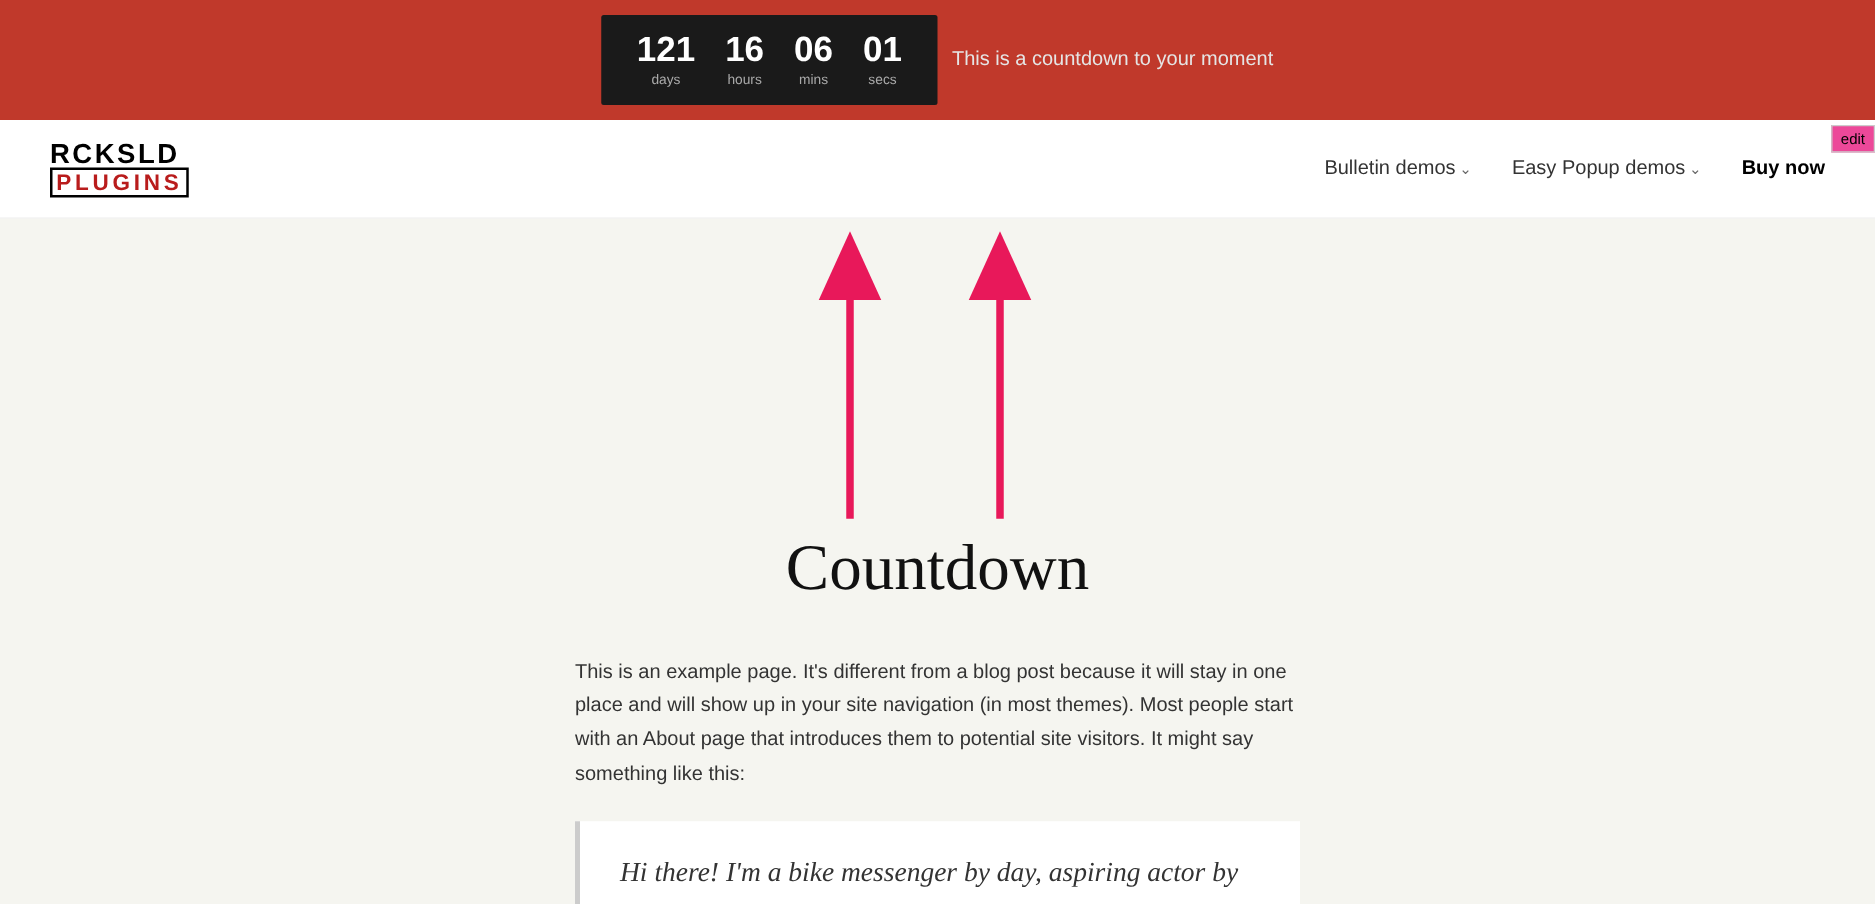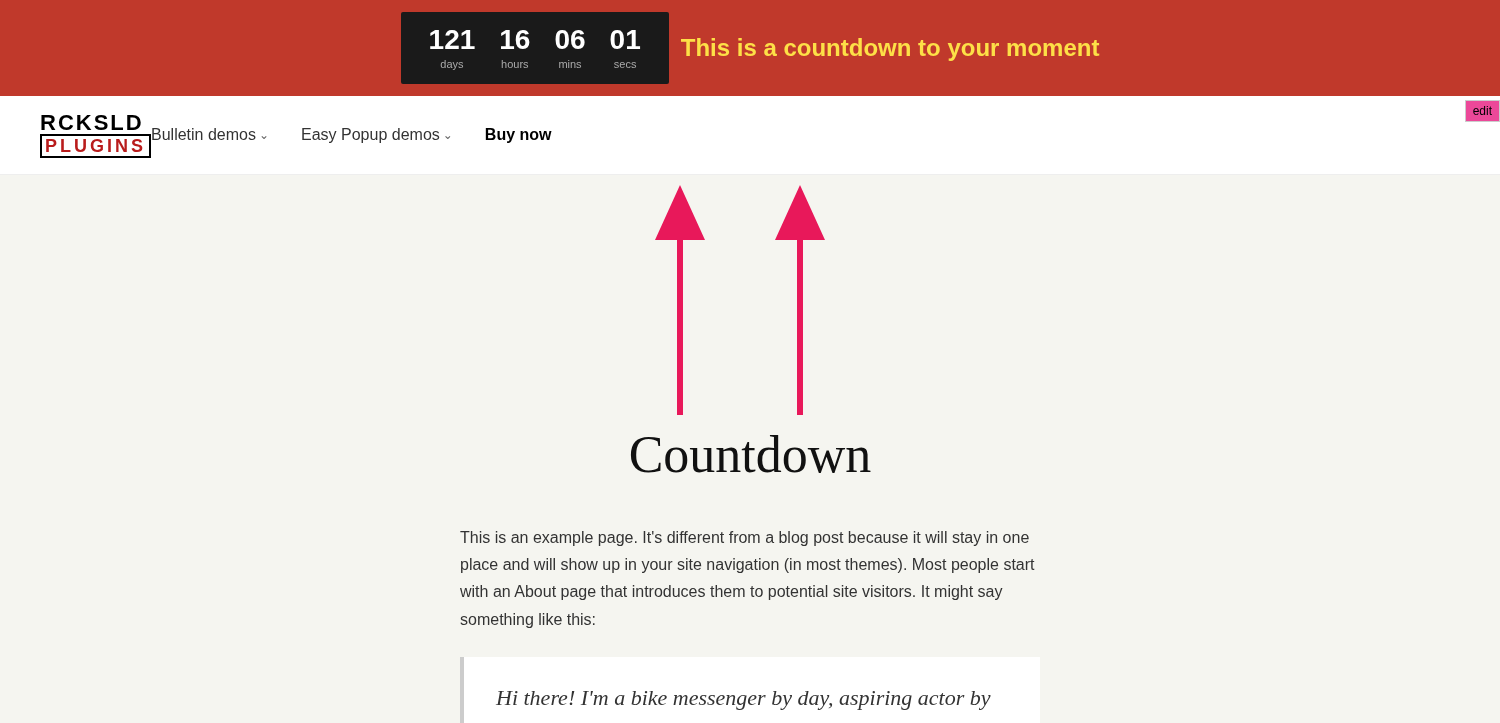--- a/index.html
+++ b/index.html
@@ -34,43 +34,44 @@
       color: #ffffff;
       line-height: 1;
     }
     .timer-label {
       font-size: 11px;
       color: #aaaaaa;
       text-transform: lowercase;
       margin-top: 4px;
     }
     .countdown-message {
-      font-size: 24px;
-      color: #fde047;
-      font-weight: 700;
+      font-size: 16px;
+      color: #e5e5e5;
+      font-weight: 400;
     }
 
     
     .edit-button {
       position: fixed;
       top: 100px;
       right: 0;
       background: #ec4899;
       border: 1px solid #cccccc;
       padding: 3px 7px;
       font-size: 12px;
       cursor: pointer;
       z-index: 1000;
     }
 
     
     .site-header {
       background: #ffffff;
       display: flex;
       align-items: center;
+      justify-content: space-between;
       padding: 16px 40px;
       border-bottom: 1px solid #eeeeee;
       min-height: 70px;
     }
     .site-logo {
       display: flex;
       flex-direction: column;
       line-height: 1;
     }
     .logo-top {

